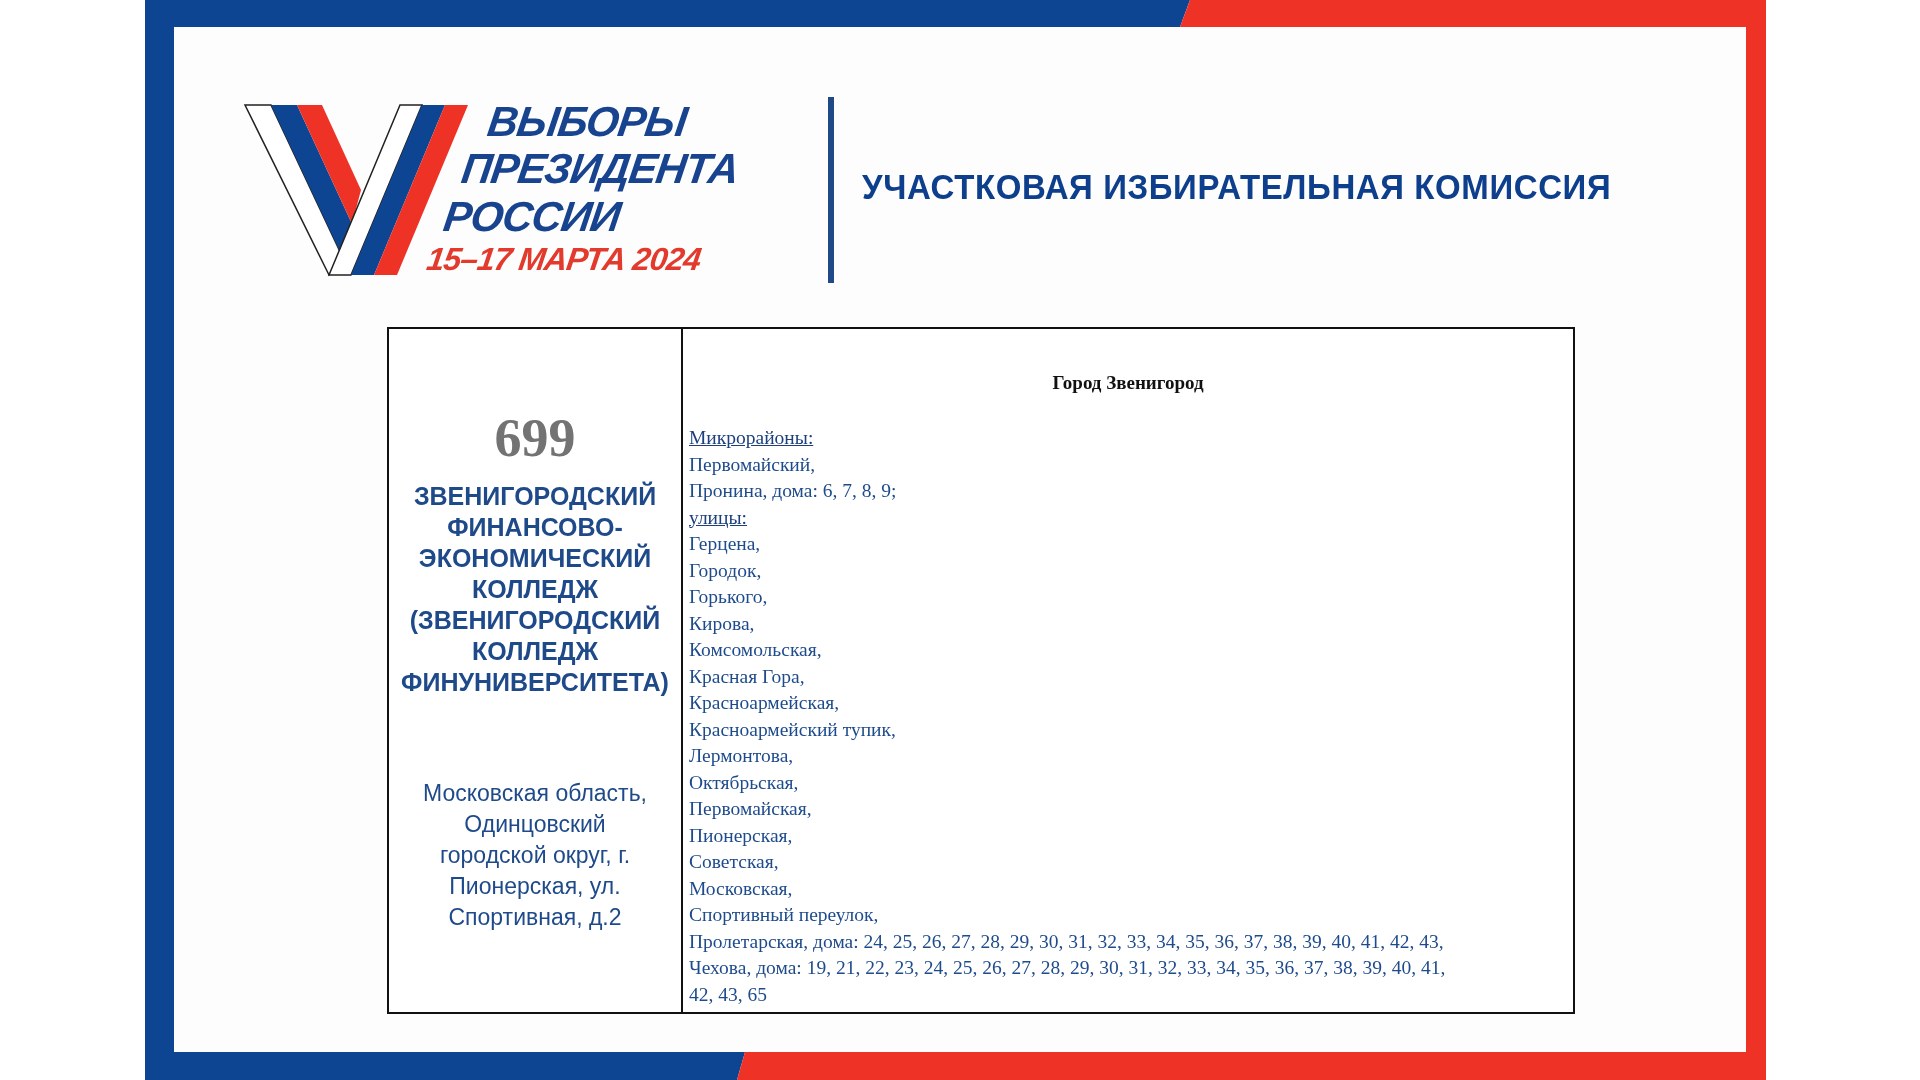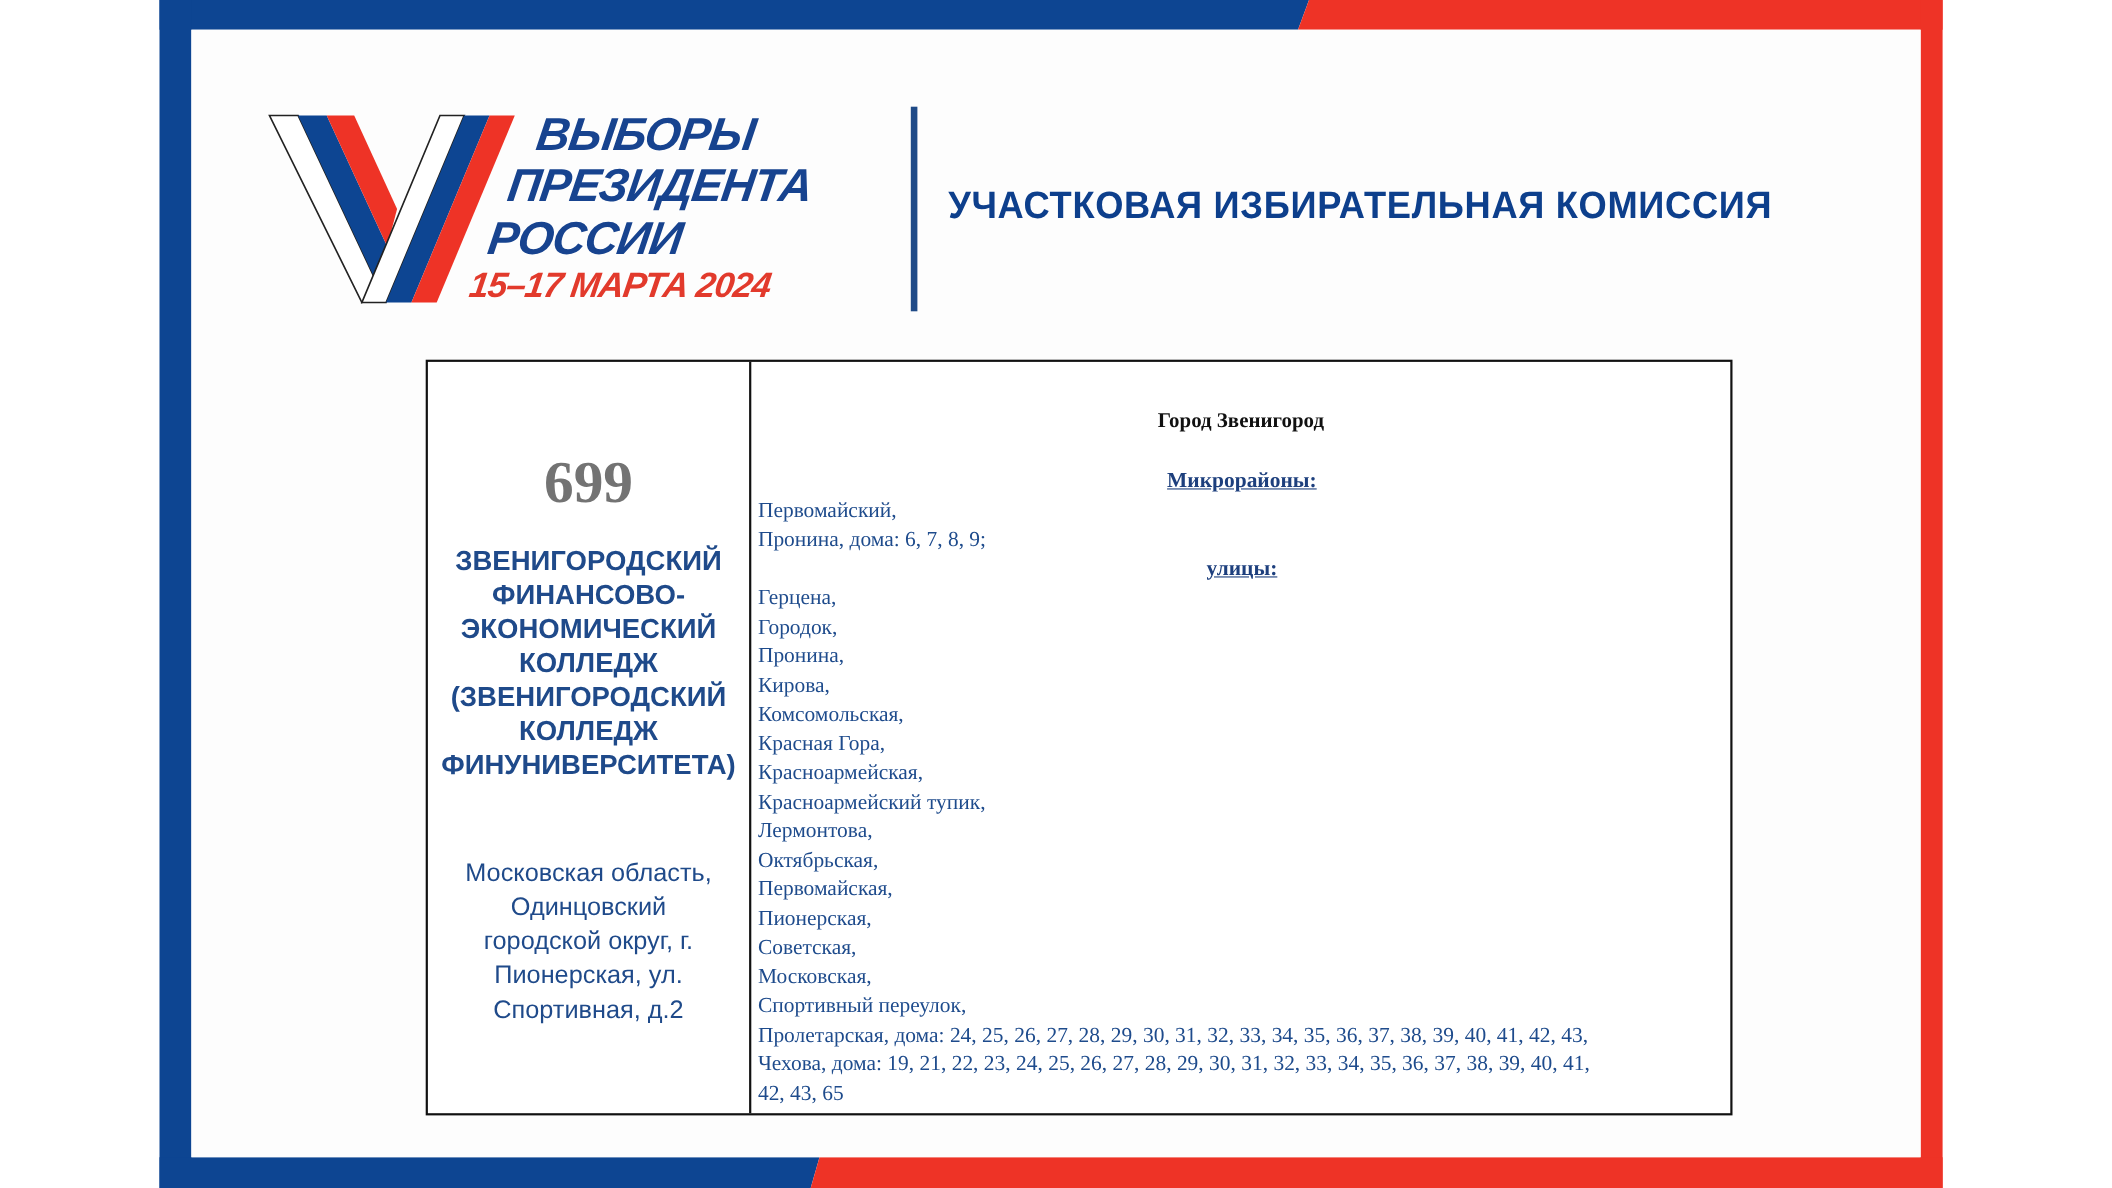--- a/index.html
+++ b/index.html
@@ -38,38 +38,38 @@
     }
     .col-left {
       width: 294px; border-right: 2px solid #111; box-sizing: border-box;
       text-align: center; position: relative;
     }
     .precinct-number {
       position: absolute; left: 0; right: 0; top: 78px;
       font-family: "Liberation Serif", serif; font-weight: bold; font-size: 54px; color: #737373;
     }
     .precinct-name {
-      position: absolute; left: 0; right: 0; top: 166px;
+      position: absolute; left: 0; right: 0; top: 152px;
       font-weight: bold; font-size: 25px; line-height: 31px; color: #1f4a8a;
     }
     .precinct-name div, .precinct-address div { white-space: nowrap; }
     .precinct-address {
       position: absolute; left: 0; right: 0; top: 426px;
       font-size: 23px; line-height: 31px; color: #1f4a8a; margin-top: 23px;
     }
     .col-right { flex: 1; position: relative; margin-top: 40px; }
     .city-title {
       position: absolute; left: 0; right: 0; top: 3px; text-align: center;
       font-family: "Liberation Serif", serif; font-weight: bold; font-size: 19px; color: #111;
     }
     .list {
       position: absolute; left: 6px; top: 56px; right: 4px;
       font-family: "Liberation Serif", serif; font-size: 19.5px; line-height: 26.5px; color: #1e4b8c;
     }
-    .list .heading { font-weight: bold; text-decoration: underline; color: #1d3f7d; text-align: center; }
+    .list .heading { font-weight: normal; text-decoration: underline; color: #1d3f7d; }
     .list div { white-space: nowrap; }
   </style>
 </head>
 <body>
 
 <svg class="frame-svg" viewBox="0 0 1920 1080" xmlns="http://www.w3.org/2000/svg">
 
   <polygon points="145,0 1190,0 1180,27 145,27" fill="#0d4592"></polygon>
   <polygon points="1190,0 1766,0 1766,27 1180,27" fill="#ee3326"></polygon>
 
@@ -124,21 +124,21 @@
   </div>
   <div class="col-right">
     <div class="city-title">Город Звенигород</div>
     <div class="list">
       <div class="heading">Микрорайоны:</div>
       <div>Первомайский,</div>
       <div>Пронина, дома: 6, 7, 8, 9;</div>
       <div class="heading">улицы:</div>
       <div>Герцена,</div>
       <div>Городок,</div>
-      <div>Пронина,</div>
+      <div>Горького,</div>
       <div>Кирова,</div>
       <div>Комсомольская,</div>
       <div>Красная Гора,</div>
       <div>Красноармейская,</div>
       <div>Красноармейский тупик,</div>
       <div>Лермонтова,</div>
       <div>Октябрьская,</div>
       <div>Первомайская,</div>
       <div>Пионерская,</div>
       <div>Советская,</div>

